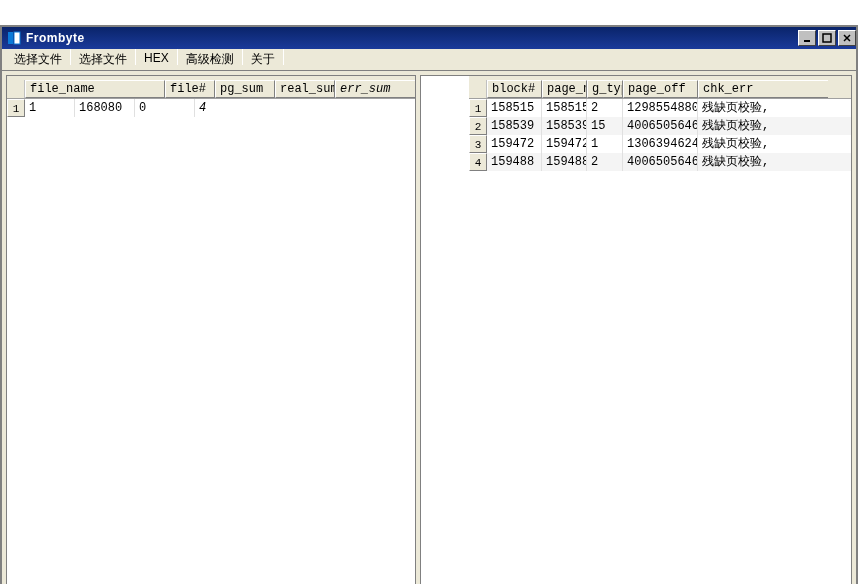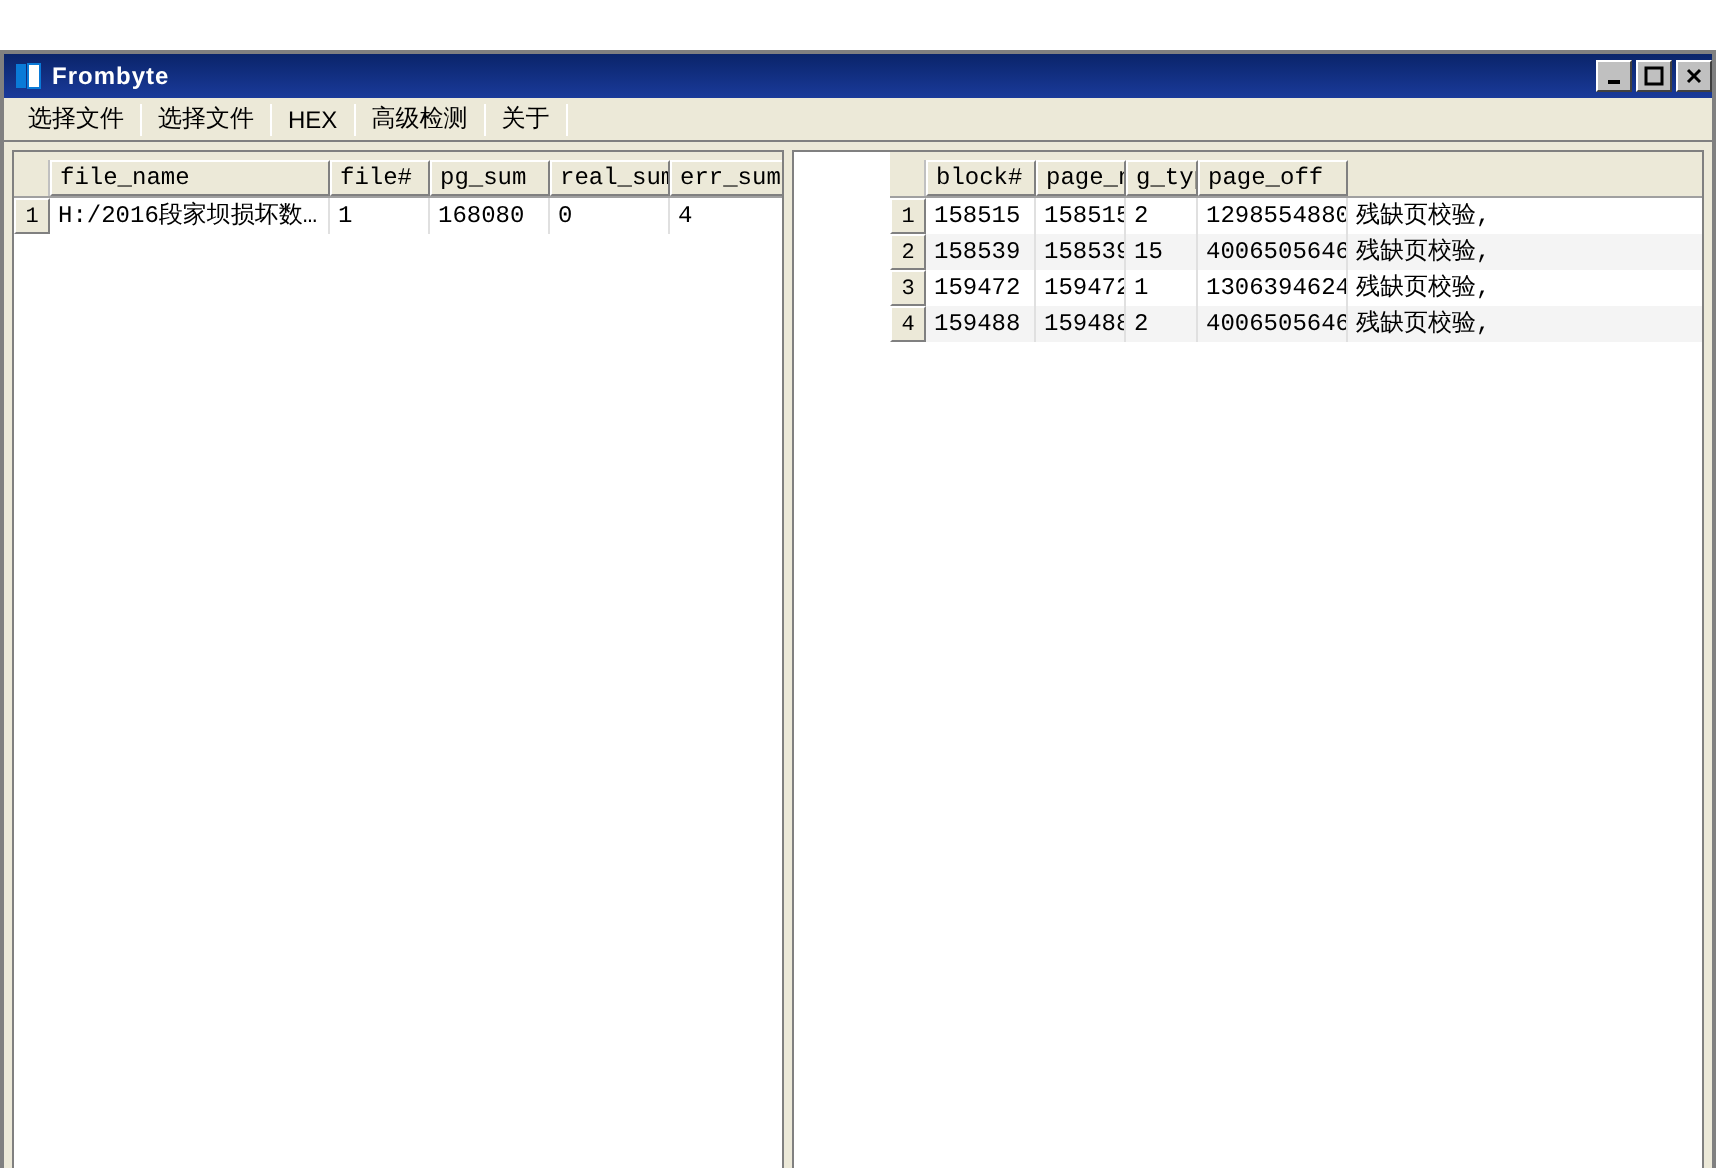--- a/index.html
+++ b/index.html
@@ -3,38 +3,38 @@
 <meta charset="utf-8">
 <style>
   * { box-sizing: border-box; margin: 0; padding: 0; }
   body { font-family: "Microsoft YaHei", Tahoma, Arial, sans-serif; font-size: 12px; background: #fff; }
   .window { width: 858px; height: 584px; border: 2px solid #808080; background: #ece9d8; display: flex; flex-direction: column; margin-top: 25px; }
   .titlebar { background: linear-gradient(to bottom,#0a246a,#1a3a9a); height: 22px; display: flex; align-items: center; color: #fff; padding-left: 4px; }
   .title-icon { width: 16px; height: 16px; margin-right: 4px; display: flex; align-items: center; justify-content: center;}
   .title-text { font-weight: bold; letter-spacing: 0.5px; }
   .title-buttons { margin-left: auto; display: flex; }
   .tbtn { width: 18px; height: 16px; background: #c0c0c0; border: 1px solid #fff; border-right-color:#404040; border-bottom-color:#404040; margin-left: 2px; display: flex; align-items: center; justify-content: center; font-size: 10px; color:#000;}
-  .menubar { background: #ece9d8; height: 22px; display: flex; align-items: center; padding: 0 4px; border-bottom: 1px solid #808080;}
+  .menubar { background: #ece9d8; height: 22px; display: flex; align-items: flex-start; padding: 0 4px; border-bottom: 1px solid #808080;}
   .menu-item { padding: 2px 8px; cursor: default; font-size: 12px; }
   .menu-sep { width:1px; height:16px; background:#c0c0c0; border-right:1px solid #fff;}
   .content { flex: 1; display: flex; padding: 4px; gap:4px; background:#ece9d8; min-height:0;}
   .panel { flex: 1; background: #fff; border: 1px solid #808080; display:flex; flex-direction:column; min-height:0;}
   .left-panel { flex: 0.92;}
   .right-panel { flex: 1.08; padding-left: 48px;}
   .table-head { display:flex; background:#ece9d8; border-bottom:1px solid #a0a0a0; padding-top:4px;}
   .rowhead-gap { width:18px; flex-shrink:0; border-right:1px solid #c0c0c0;}
   .th { border:1px solid #fff; border-right-color:#808080; border-bottom-color:#808080; height:18px; line-height:16px; font-family:"Courier New",monospace; font-size:12px; padding:0 4px; overflow:hidden; white-space:nowrap; background:#ece9d8;}
   .tbody { flex:1; overflow:auto;}
   .tr { display:flex; height:18px; line-height:18px;}
   .tr:nth-child(even){ background:#f4f4f4;}
   .rownum { width:18px; flex-shrink:0; text-align:center; background:#ece9d8; border:1px solid #fff; border-right-color:#808080; border-bottom-color:#808080; font-family:"Courier New",monospace; font-size:11px;}
   .td { padding:0 4px; border-right:1px solid #e0e0e0; font-family:"Courier New",monospace,"Microsoft YaHei"; font-size:12px; overflow:hidden; white-space:nowrap;}
   .statusbar { height:16px; border-top:1px solid #fff; background:#ece9d8;}
   
-  .lw0{width:140px;} .lw1{width:50px;} .lw2{width:60px;} .lw3{width:60px;} .lw4{width:56px; border-right:none;}
+  .lw0{width:140px;} .lw1{width:50px;} .lw2{width:60px;} .lw3{width:60px;} .lw4{width:80px; border-right:none;font-style:italic;}
   
   .rw0{width:55px;} .rw1{width:45px;} .rw2{width:36px;} .rw3{width:75px;} .rw4{width:130px; border-right:none;}
   .num{text-align:right;}
 </style>
 </head>
 <body>
 
 <div class="window">
   <div class="titlebar">
     <span class="title-icon">
@@ -84,36 +84,36 @@
         <div class="rowhead-gap"></div>
         <div class="th lw0">file_name</div>
         <div class="th lw1">file#</div>
         <div class="th lw2">pg_sum</div>
         <div class="th lw3">real_sum</div>
         <div class="th lw4">err_sum</div>
       </div>
       <div class="tbody">
         <div class="tr">
           <div class="rownum">1</div>
-          <div class="td lw0">H:/2016段家坝损坏数…</div>
           <div class="td lw1">1</div>
           <div class="td lw2">168080</div>
           <div class="td lw3">0</div>
           <div class="td lw4">4</div>
         </div>
       </div>
     </div>
 
     <div class="panel right-panel">
       <div class="table-head">
         <div class="rowhead-gap"></div>
         <div class="th rw0">block#</div>
         <div class="th rw1">page_no</div>
         <div class="th rw2">g_typ</div>
         <div class="th rw3">page_off</div>
+        <div class="th rw4">chk_err</div>
       </div>
       <div class="tbody">
         <div class="tr">
           <div class="rownum">1</div>
           <div class="td rw0">158515</div>
           <div class="td rw1">158515</div>
           <div class="td rw2">2</div>
           <div class="td rw3 num">1298554880</div>
           <div class="td rw4">残缺页校验,</div>
         </div>

